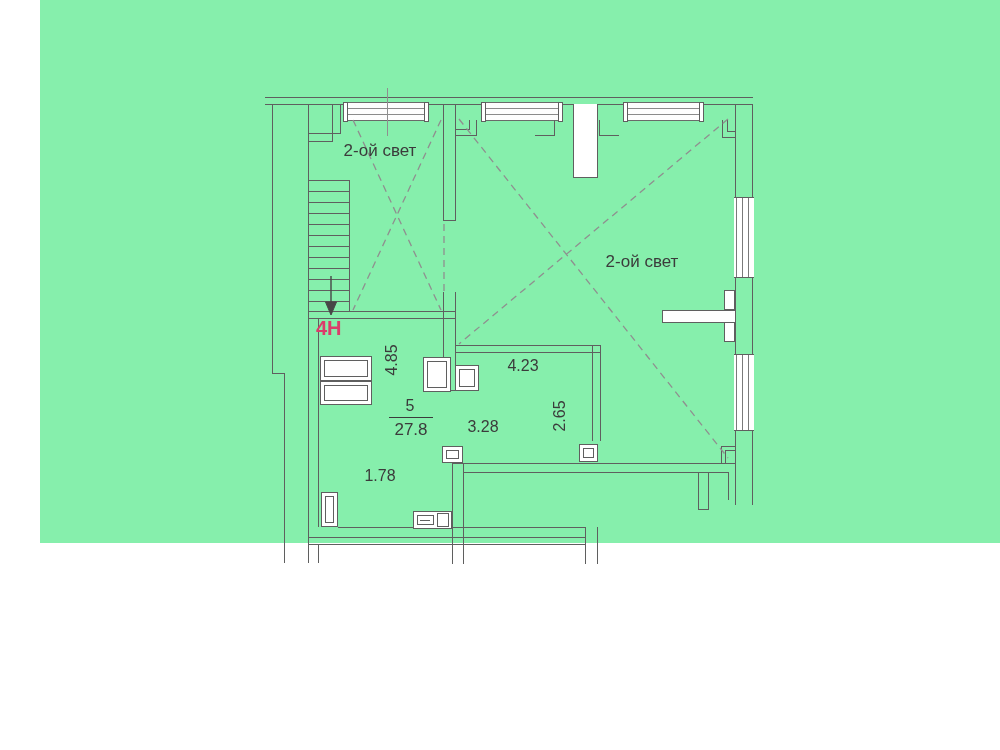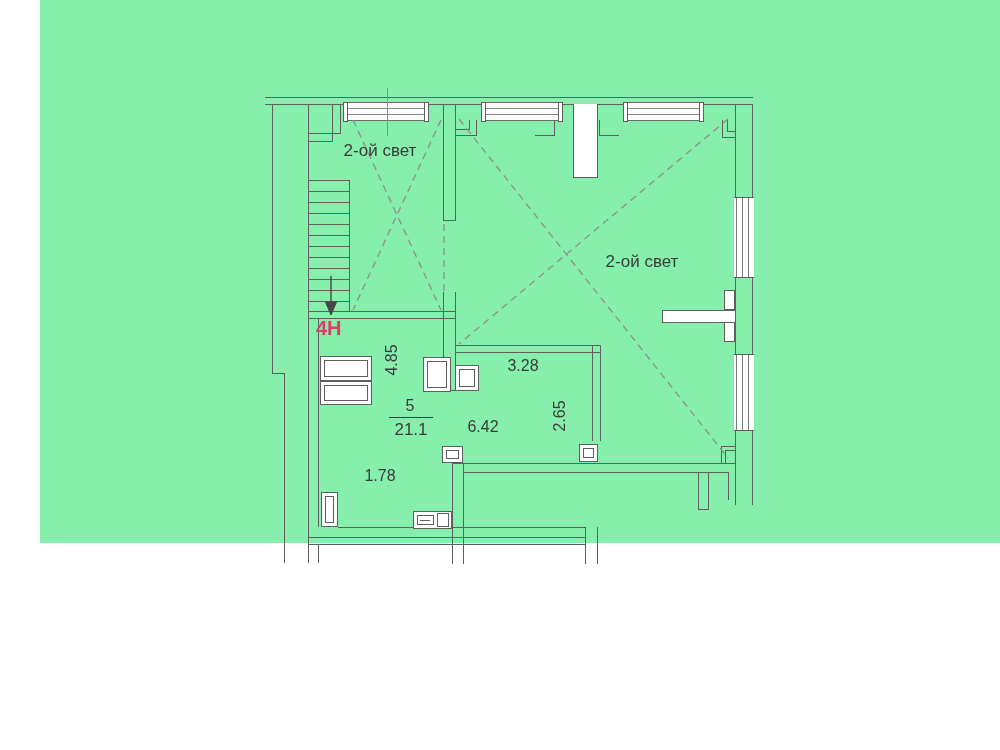--- a/index.html
+++ b/index.html
@@ -146,22 +146,22 @@
       <line x1="291" y1="276" x2="291" y2="303" stroke-width="1.4"></line>
       <polygon points="285.5,302 296.5,302 291,315"></polygon>
     </g>
   </svg>
 
   <div class="lbl big" style="left:280px;top:141px;width:120px;">2-ой свет</div>
   <div class="lbl big" style="left:542px;top:252px;width:120px;">2-ой свет</div>
   <div class="lbl unit" style="left:276px;top:317px;width:36px;text-align:left;color:#db3d6b;">4H</div>
 
   <div class="lbl rot" style="left:317px;top:351px;width:70px;">4.85</div>
-  <div class="lbl" style="left:453px;top:357px;width:60px;">3.28</div>
+  <div class="lbl" style="left:453px;top:357px;width:60px;">4.23</div>
   <div class="lbl rot" style="left:485px;top:407px;width:70px;">2.65</div>
-  <div class="lbl" style="left:413px;top:418px;width:60px;">6.42</div>
+  <div class="lbl" style="left:413px;top:418px;width:60px;">3.28</div>
   <div class="lbl" style="left:310px;top:467px;width:60px;">1.78</div>
 
   <div class="lbl" style="left:348px;top:397px;width:44px;">5</div>
   <div class="ln" style="left:349px;top:417px;width:44px;height:1px;background:#3b3b3b;"></div>
-  <div class="lbl big" style="left:347px;top:420px;width:48px;">21.1</div>
+  <div class="lbl big" style="left:347px;top:420px;width:48px;">27.8</div>
 
 </div>
 
 </body></html>

